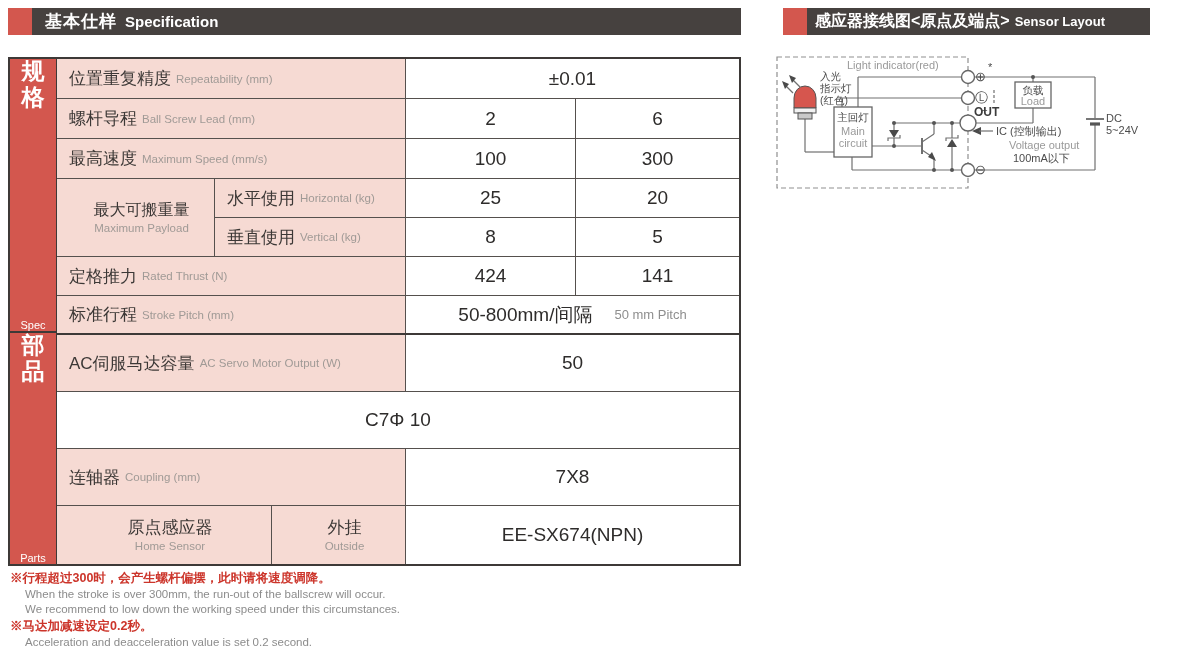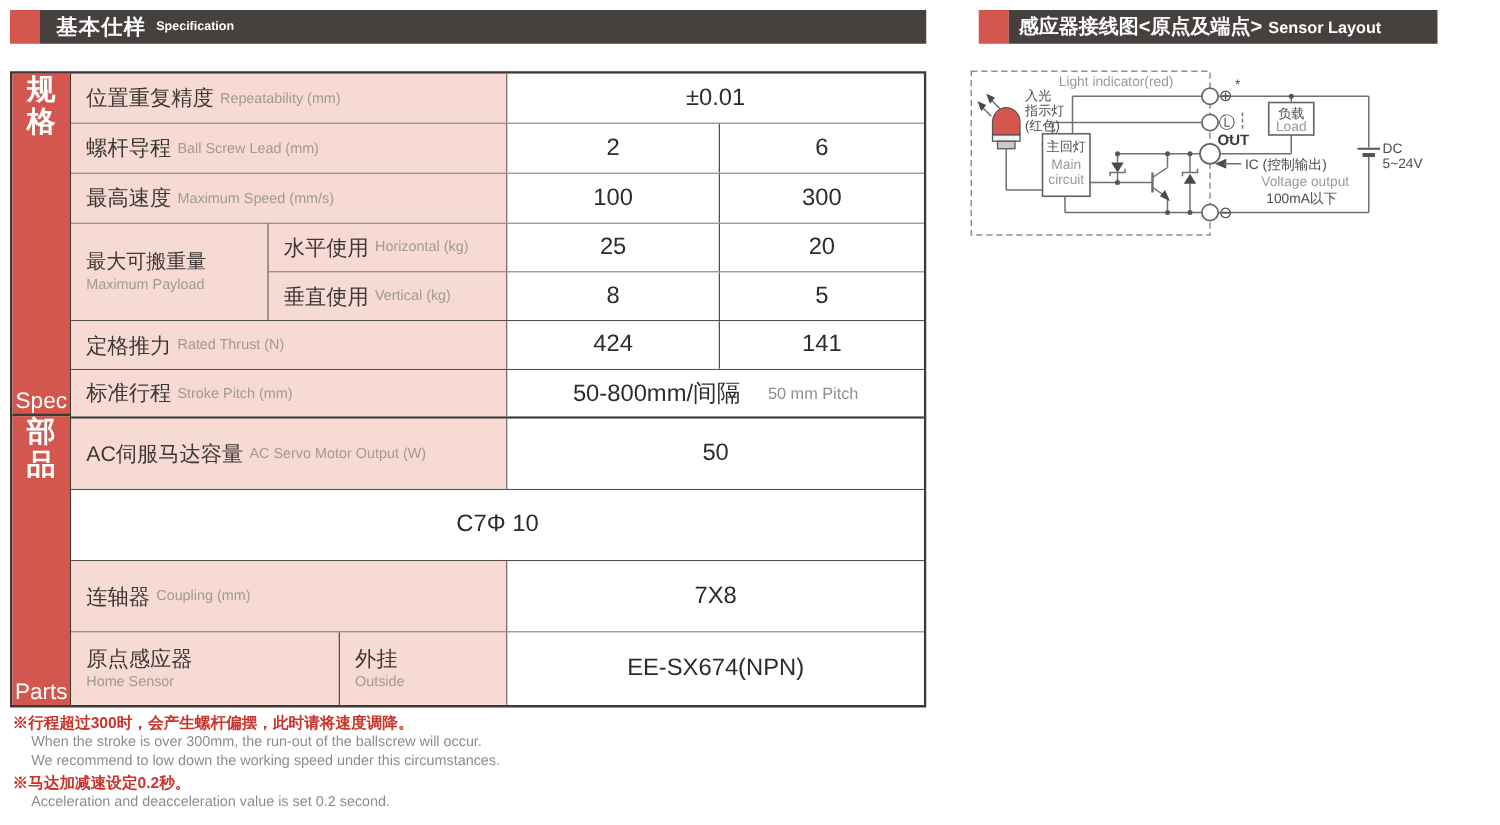--- a/index.html
+++ b/index.html
@@ -7,47 +7,47 @@
     --txt:#3c3836; --sub:#a09a96; --val:#2e2c2b; --nred:#cc352b; --ngray:#8c8c8c;
   }
   *{box-sizing:border-box;margin:0;padding:0}
   html,body{width:1200px;height:660px;background:#fff;font-family:"Liberation Sans",sans-serif;position:relative;overflow:hidden}
   .hdr{position:absolute;top:8px;height:27px;display:flex}
   .hdr-left{left:8px;width:733px}
   .hdr-right{left:783px;width:367px}
   .sq{width:24px;height:100%;background:var(--red)}
   .bar{flex:1;background:var(--dark);color:#fff;display:flex;align-items:center;padding-left:13px;gap:8px;white-space:nowrap}
   .hzh{font-size:17px;font-weight:700;letter-spacing:1px}
-  .hen{font-size:10px;font-weight:700}
+  .hen{font-size:15px;font-weight:700}
   .hdr-right .hzh{font-size:16px;letter-spacing:0}
   .hdr-right .bar{padding-left:8px;gap:5px}
   .hdr-right .hen{font-size:13px}
 
   .table{position:absolute;left:8px;top:57px;width:733px;height:509px;border:2px solid var(--bd2);display:flex;background:#fff}
   .rail{width:47px;display:flex;flex-direction:column;border-right:1px solid var(--bd2)}
   .rail-cell{background:var(--red);color:#fff;display:flex;flex-direction:column;align-items:center;justify-content:space-between}
   .rail-spec{height:274px;border-bottom:2px solid var(--bd2)}
   .rail-parts{flex:1}
   .rz{display:block;width:1.05em;font-size:23px;font-weight:700;line-height:1.12;word-break:break-all;text-align:center}
-  .re{font-size:18px;margin-top:15px}
+  .re{font-size:11px;margin-top:15px}
 
   .grid{flex:1;display:flex;flex-direction:column}
   .row{display:flex;border-bottom:1px solid var(--bd)}
   .row:last-child{border-bottom:none}
   .row.sec-end{border-bottom:2px solid var(--bd2)}
   .h40{height:40px}.h39{height:39px}.h78{height:78px}.h57{height:57px}.grow-r{flex:1}
   .lbl{background:var(--pink);border-right:1px solid var(--bd);display:flex;align-items:center;padding-left:12px;white-space:nowrap;overflow:hidden}
   .w-full{width:349px}
   .plabel{width:158px}
   .sublbl{width:191px}
   .hs-lbl{width:215px}
   .hs-sub{width:134px}
   .lzh{font-size:17px;font-weight:400;color:var(--txt)}
   .len{font-size:11.5px;color:var(--sub);margin-left:5px}
-  .stack{flex-direction:column;align-items:flex-start;justify-content:center}
+  .stack{flex-direction:column;align-items:center;justify-content:center}
   .stack .lzh{line-height:1.15}
   .stack .len{margin-left:0;margin-top:2px}
   .plabel .lzh{font-size:16px}
   .val{background:#fff;display:flex;align-items:center;justify-content:center;font-size:19px;color:var(--val);border-right:1px solid var(--bd)}
   .val:last-child{border-right:none}
   .v1{width:170px}
   .vspan{flex:1}
   .vsuffix{font-size:13px;color:#8e8e8e;margin-left:22px;font-weight:400}
   .subcol{flex:1;display:flex;flex-direction:column}
   .subrow{display:flex;flex:1;border-bottom:1px solid var(--bd)}

